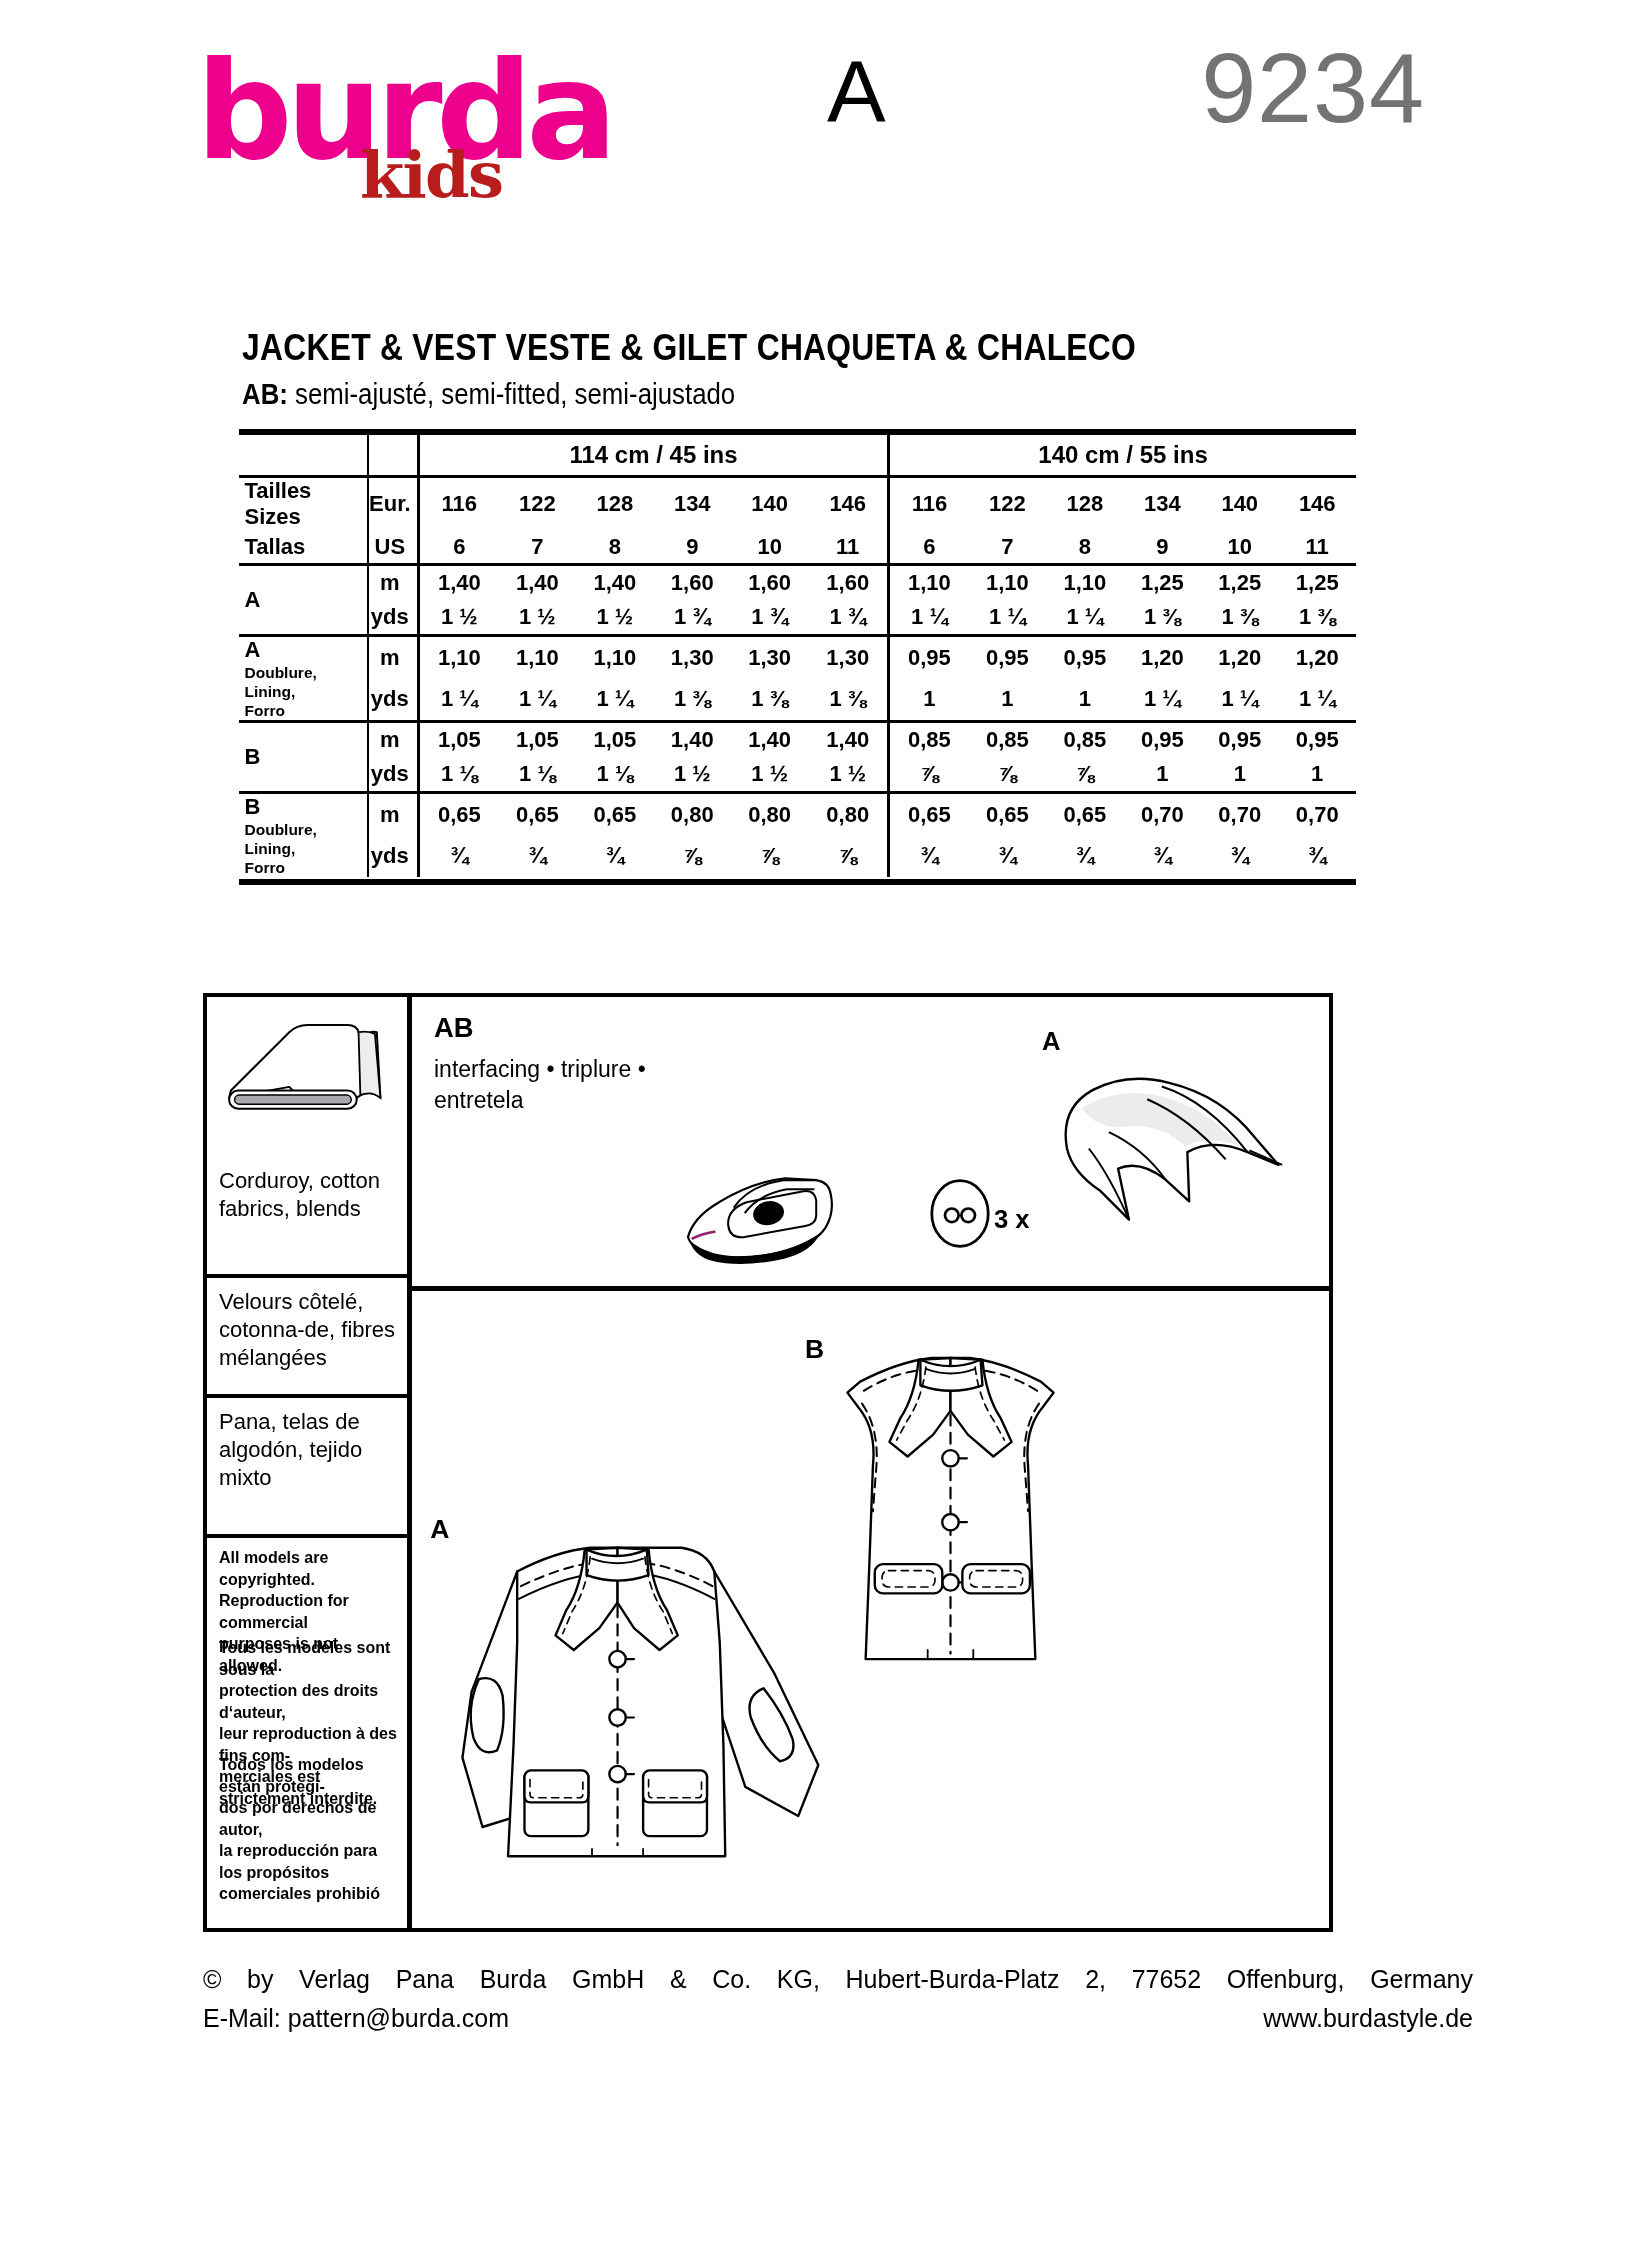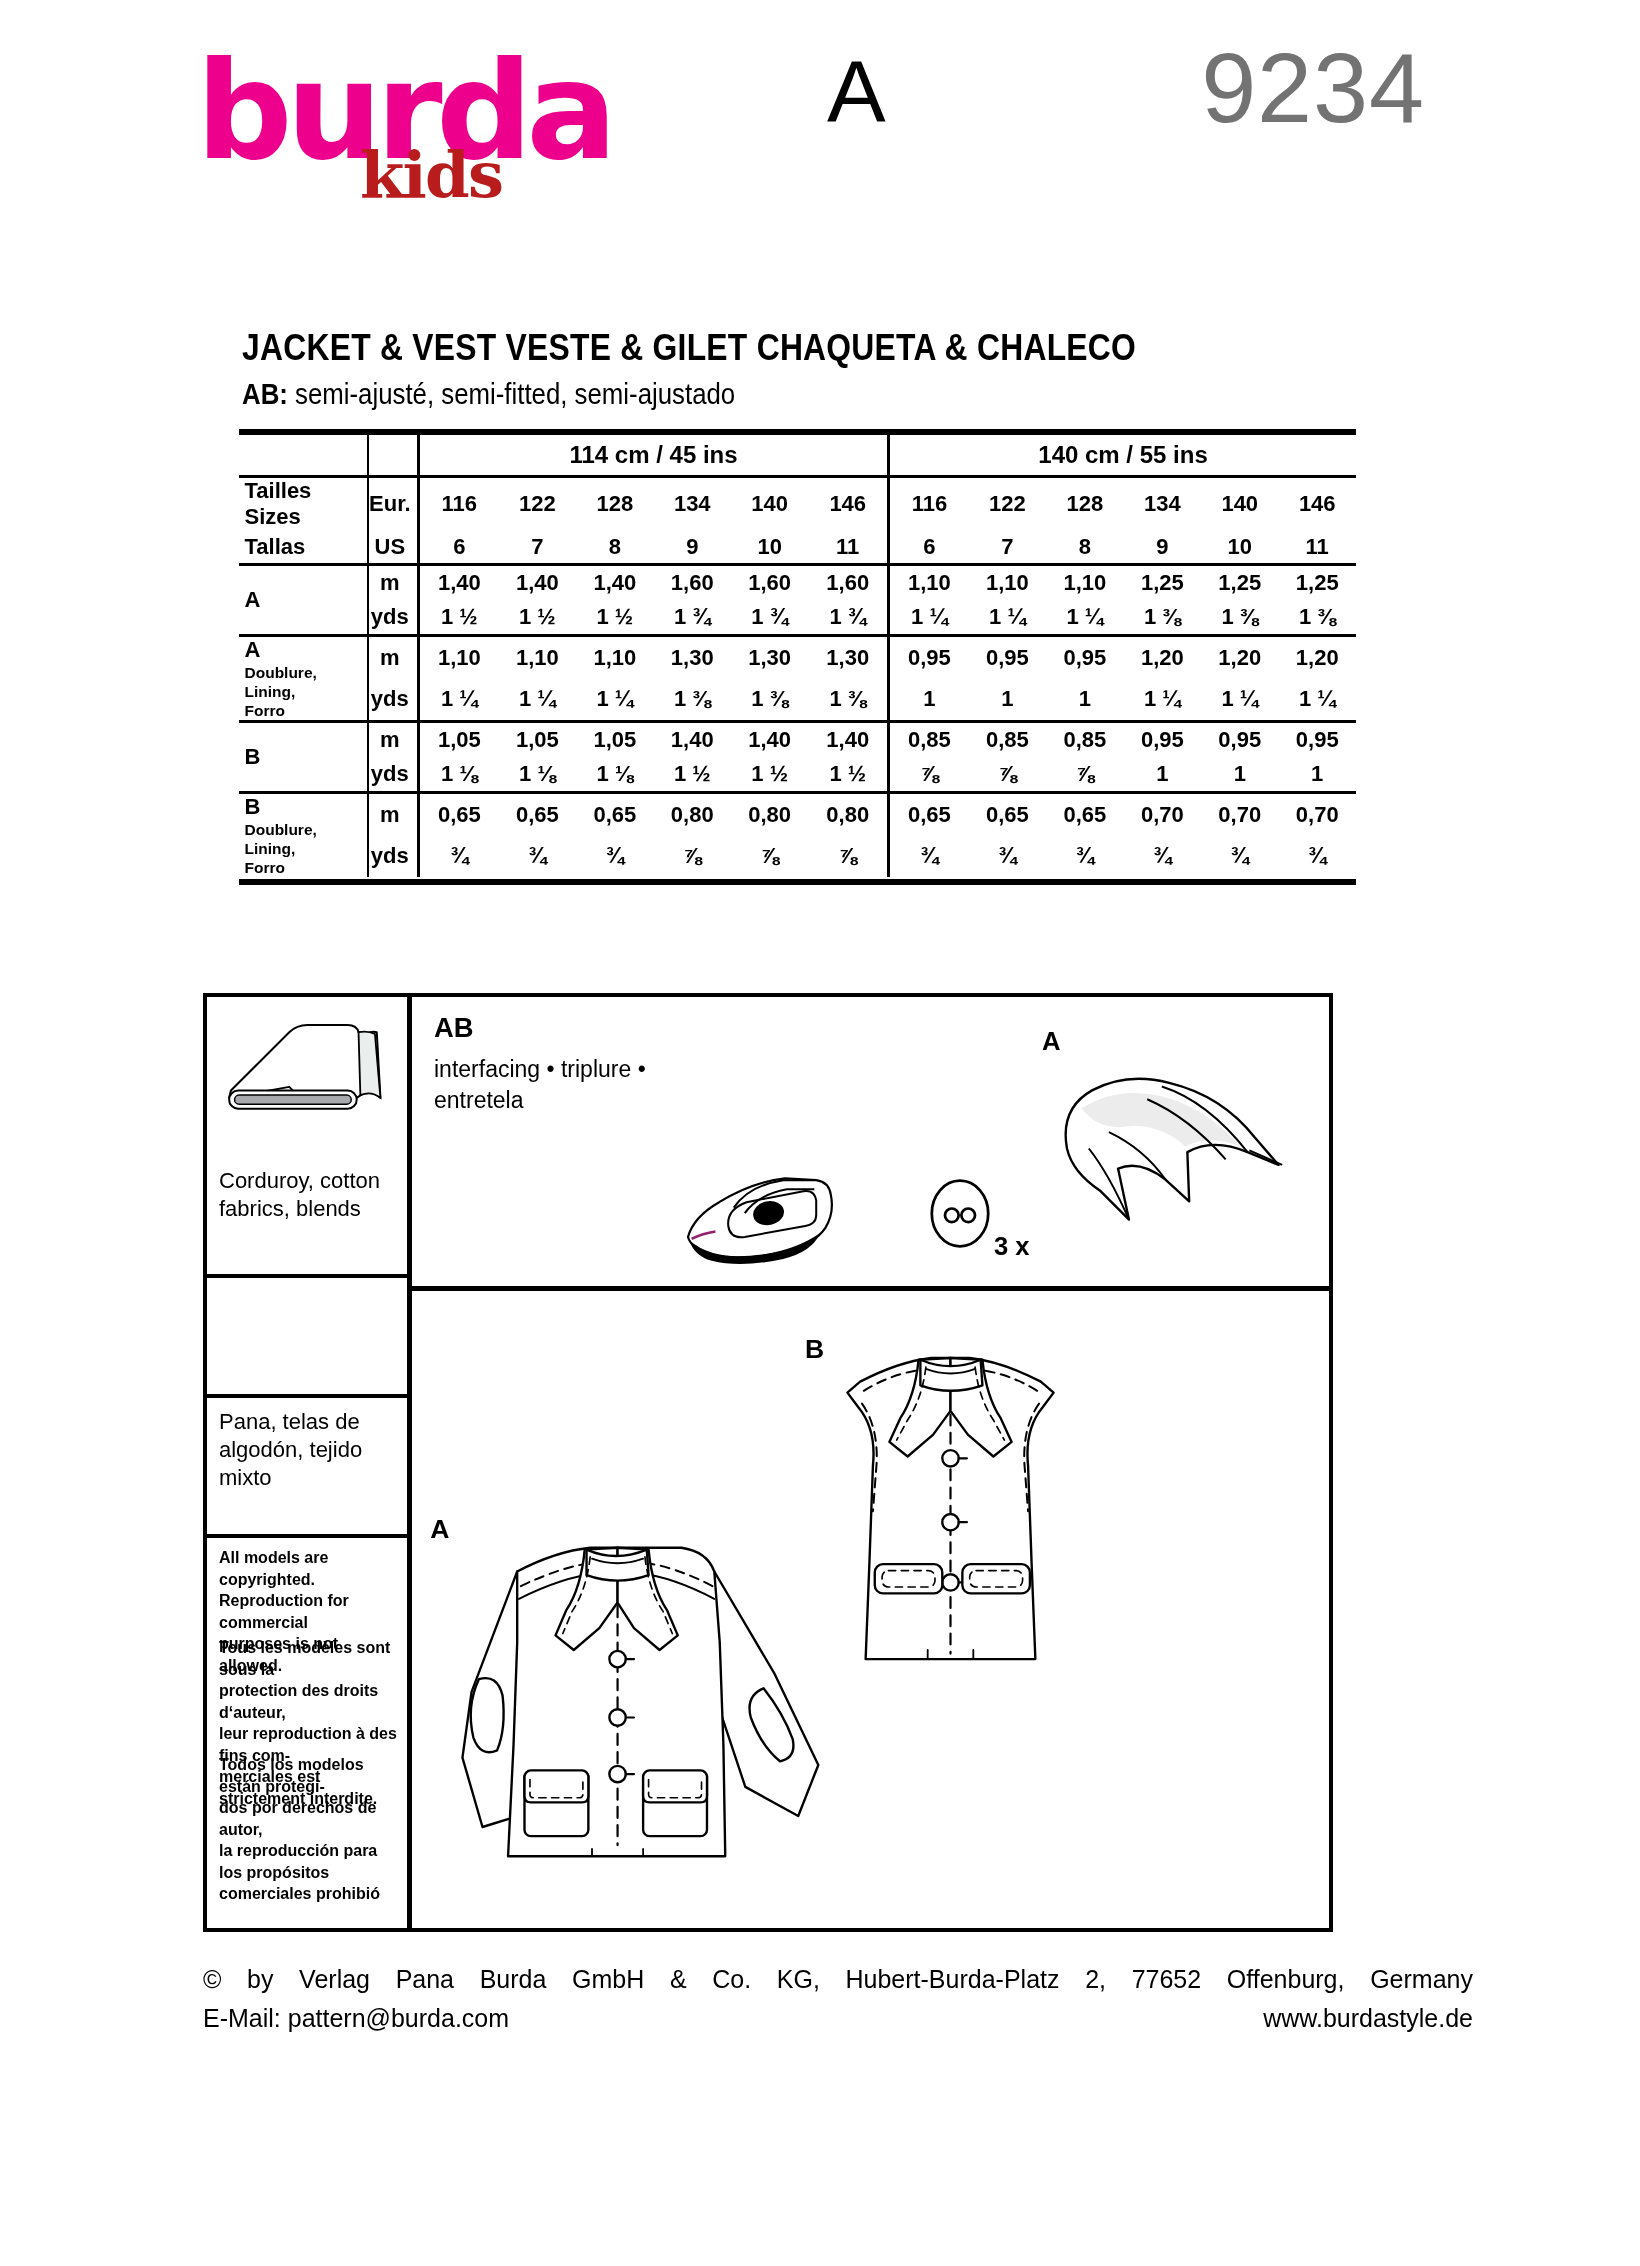--- a/index.html
+++ b/index.html
@@ -259,21 +259,20 @@
     font-family: "Liberation Sans", sans-serif;
   }
   .iron-svg { position: absolute; left: 265px; top: 163px; }
   .btn-svg { position: absolute; left: 516px; top: 181px; }
   .btn-count {
     position: absolute;
     left: 582px;
     top: 208px;
     font-size: 25.6px;
     font-weight: bold;
-    margin-top: 27px;
   }
   .a-lining-label {
     position: absolute;
     left: 630px;
     top: 30px;
     font-weight: bold;
     font-size: 25.6px;
   }
   .drape-svg { position: absolute; left: 640px; top: 53px; }
 
@@ -528,20 +527,21 @@
 
     <div class="fab-col">
       <svg class="bolt-svg" width="175" height="110" viewBox="0 0 192 120">
         <path d="M10,96 L12,88 L76,24 Q84,16 96,16 L140,16 Q150,16 152,24 L156,30 Q163,22 172,24 L176,96 Q168,88 156,92 L150,96 L96,96 Q88,96 82,90 L76,84 Z" fill="#ffffff" stroke="#000" stroke-width="2.2" stroke-linejoin="round"></path>
         <path d="M152,24 Q162,22 170,26 L176,96 Q166,88 154,93 Z" fill="#eceded" stroke="#000" stroke-width="2"></path>
         <rect x="10" y="88" width="140" height="20" rx="10" fill="#ffffff" stroke="#000" stroke-width="2.2"></rect>
         <rect x="16" y="93" width="128" height="10" rx="5" fill="#a7a9ac" stroke="#000" stroke-width="1.6"></rect>
       </svg>
       <div class="fab-txt fab-en">Corduroy, cotton fabrics, blends</div>
       <div class="fab-rule" style="top:277px"></div>
+      <div class="fab-txt fab-fr">Velours côtelé, cotonna-de, fibres mélangées</div>
       <div class="fab-rule" style="top:397px"></div>
       <div class="fab-txt fab-es">Pana, telas de algodón, tejido mixto</div>
       <div class="fab-rule" style="top:537px"></div>
       <div class="copy-blk copy-en" style="white-space:pre-line">All models are copyrighted.
 Reproduction for commercial
 purposes is not allowed.</div>
       <div class="copy-blk copy-es" style="white-space:pre-line">Todos los modelos están protegi-
 dos por derechos de autor,
 la reproducción para los propósitos
 comerciales prohibió</div>

